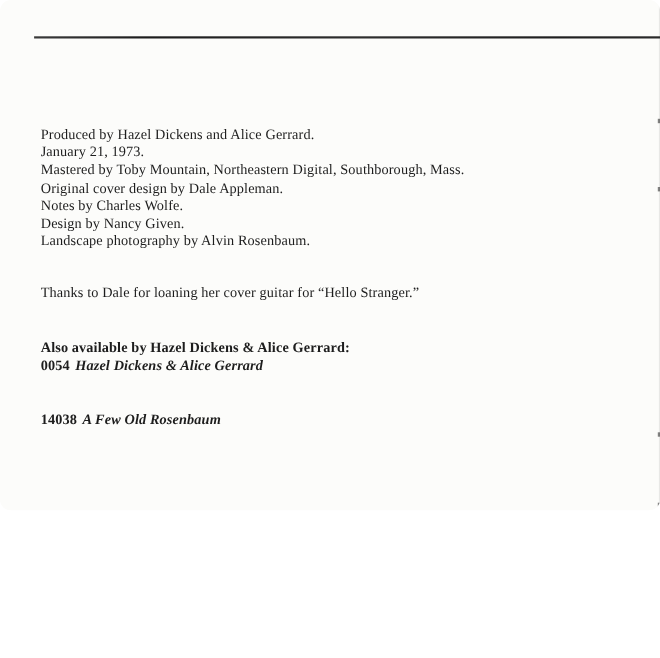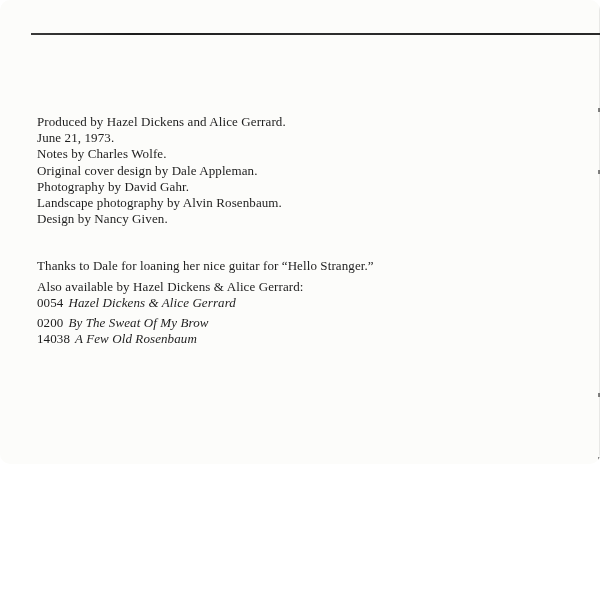--- a/index.html
+++ b/index.html
@@ -42,21 +42,21 @@
     position: absolute;
     left: 37px;
     top: 114px;
     right: 14px;
     font-size: 13px;
     line-height: 16.2px;
     letter-spacing: 0.1px;
   }
   .line { white-space: nowrap; }
   .thanks-line   { margin-top: 31px; white-space: nowrap; }
-  .section       { margin-top: 4px; }
+  .section       { margin-top: 33px; font-weight: bold; }
   .cat-number    { margin-right: 5px; }
   .cat-title     { font-style: italic; }
 </style>
 </head>
 <body>
 
 <div class="page">
 
   <div class="rule rule-top"></div>
   <div class="rule rule-bottom"></div>
@@ -64,40 +64,37 @@
   <div class="edge-artifact"></div>
   <div class="edge-speck speck-1"></div>
   <div class="edge-speck speck-2"></div>
   <div class="edge-speck speck-3"></div>
   <div class="edge-speck speck-4"></div>
 
   <div class="textblock">
 
     <div>
       <div class="line">Produced by Hazel Dickens and Alice Gerrard.</div>
-      <div class="line">June 21, 1973.</div>
+      <div class="line">January 21, 1973.</div>
+      <div class="line">Mastered by Toby Mountain, Northeastern Digital, Southborough, Mass.</div>
+      <div class="line">Original cover design by Dale Appleman.</div>
       <div class="line">Notes by Charles Wolfe.</div>
-      <div class="line">Original cover design by Dale Appleman.</div>
-      <div class="line">Photography by David Gahr.</div>
+      <div class="line">Design by Nancy Given.</div>
       <div class="line">Landscape photography by Alvin Rosenbaum.</div>
-      <div class="line">Design by Nancy Given.</div>
     </div>
 
-    <div class="thanks-line">Thanks to Dale for loaning her nice guitar for “Hello Stranger.”</div>
+    <div class="thanks-line">Thanks to Dale for loaning her cover guitar for “Hello Stranger.”</div>
 
     <div class="section">
       <div class="line">Also available by Hazel Dickens &amp; Alice Gerrard:</div>
       <div class="line">
         <span class="cat-number">0054</span><span class="cat-title">Hazel Dickens &amp; Alice Gerrard</span>
       </div>
     </div>
 
     <div class="section">
       <div class="line">
-        <span class="cat-number">0200</span><span class="cat-title">By The Sweat Of My Brow</span>
-      </div>
-      <div class="line">
         <span class="cat-number">14038</span><span class="cat-title">A Few Old Rosenbaum</span>
       </div>
     </div>
 
   </div>
 </div>
 
 </body></html>

